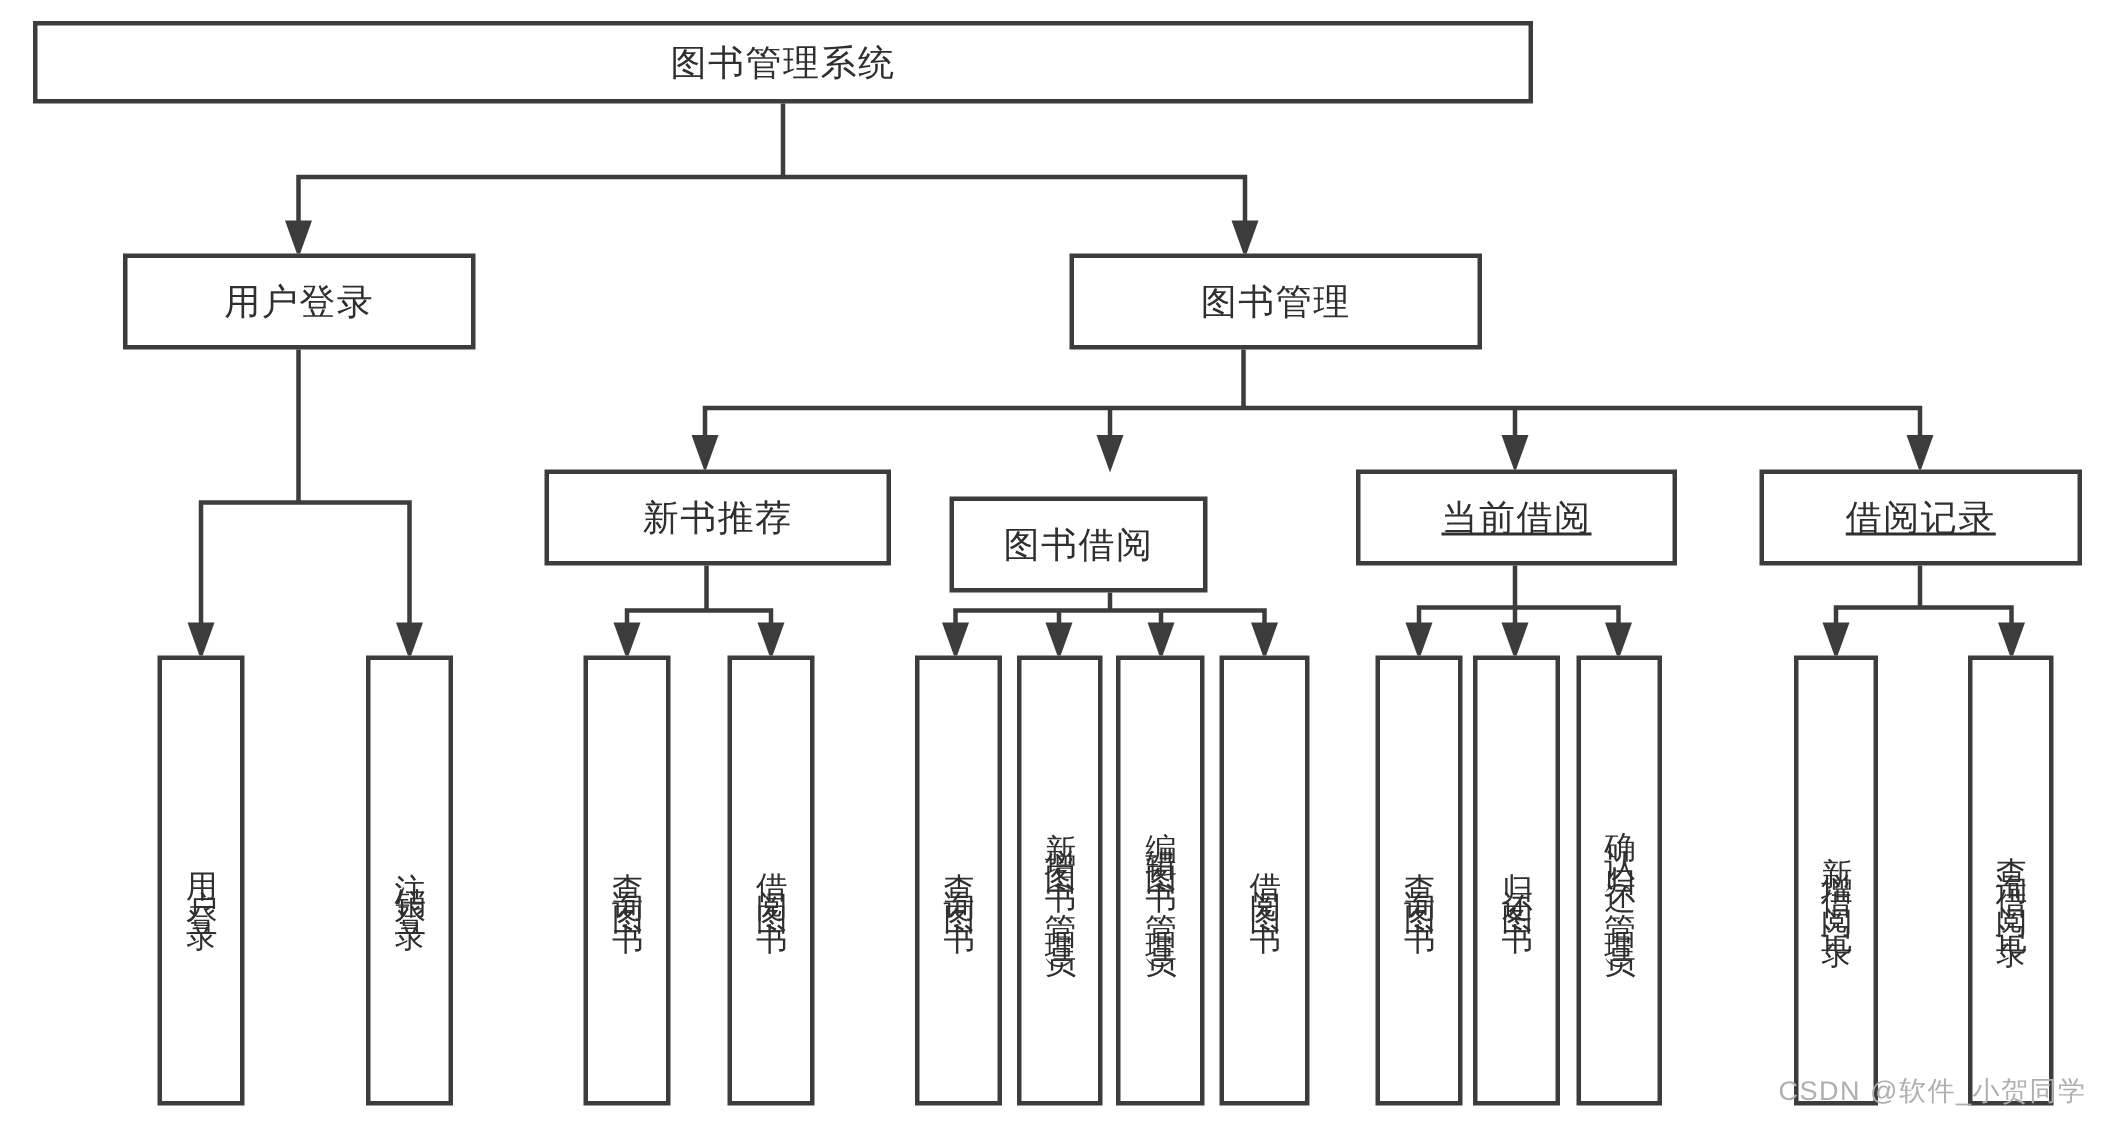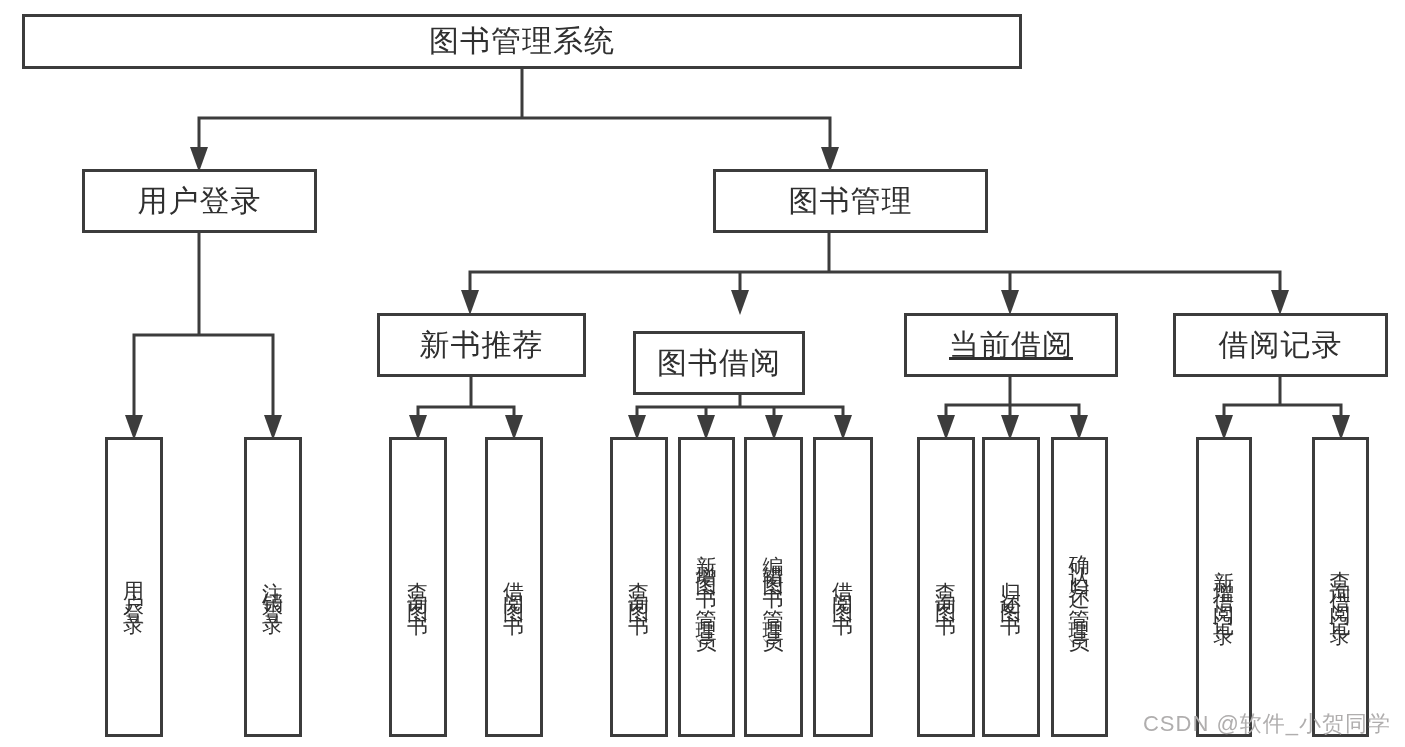--- a/index.html
+++ b/index.html
@@ -38,35 +38,35 @@
   .node {
     position: absolute;
     box-sizing: border-box;
     border: 3px solid var(--line);
     background: var(--background);
     display: flex;
     align-items: center;
     justify-content: center;
     color: var(--text);
   }
-  .node.h-label { font-size: 30px; letter-spacing: 1px; }
+  .node.h-label { font-size: 24px; letter-spacing: 1px; }
   .node.leaf .vtext {
     writing-mode: vertical-lr;
     text-orientation: mixed;
     font-size: 21px;
     letter-spacing: 11px;
     line-height: 1;
     color: var(--text);
     white-space: nowrap;
   }
   .watermark {
     position: absolute;
     right: 14px;
     bottom: 8px;
-    font-size: 22px;
+    font-size: 18px;
     letter-spacing: 1px;
     color: var(--watermark);
     user-select: none;
   }
 </style>
 </head>
 <body>
 
 <div class="canvas">
 
@@ -124,30 +124,30 @@
     <span>图书管理系统</span>
   </div>
 
   <div class="node h-label" style="left:82px; top:169px; width:235px; height:64px;">
     <span>用户登录</span>
   </div>
   <div class="node h-label" style="left:713px; top:169px; width:275px; height:64px;">
     <span>图书管理</span>
   </div>
 
-  <div class="node h-label" style="left:363px; top:313px; width:209px; height:64px;margin-left:14px;">
+  <div class="node h-label" style="left:363px; top:313px; width:231px; height:64px;">
     <span>新书推荐</span>
   </div>
   <div class="node h-label" style="left:633px; top:331px; width:172px; height:64px;">
     <span>图书借阅</span>
   </div>
   <div class="node h-label" style="left:904px; top:313px; width:214px; height:64px;text-decoration:underline;">
     <span>当前借阅</span>
   </div>
-  <div class="node h-label" style="left:1173px; top:313px; width:215px; height:64px;">
+  <div class="node h-label" style="left:1173px; top:313px; width:215px; height:64px;text-decoration:underline;">
     <span>借阅记录</span>
   </div>
 
   <div class="node leaf" style="left:105px; top:437px; width:58px; height:300px;">
     <span class="vtext">用户登录</span>
   </div>
   <div class="node leaf" style="left:244px; top:437px; width:58px; height:300px;">
     <span class="vtext">注销登录</span>
   </div>
 

